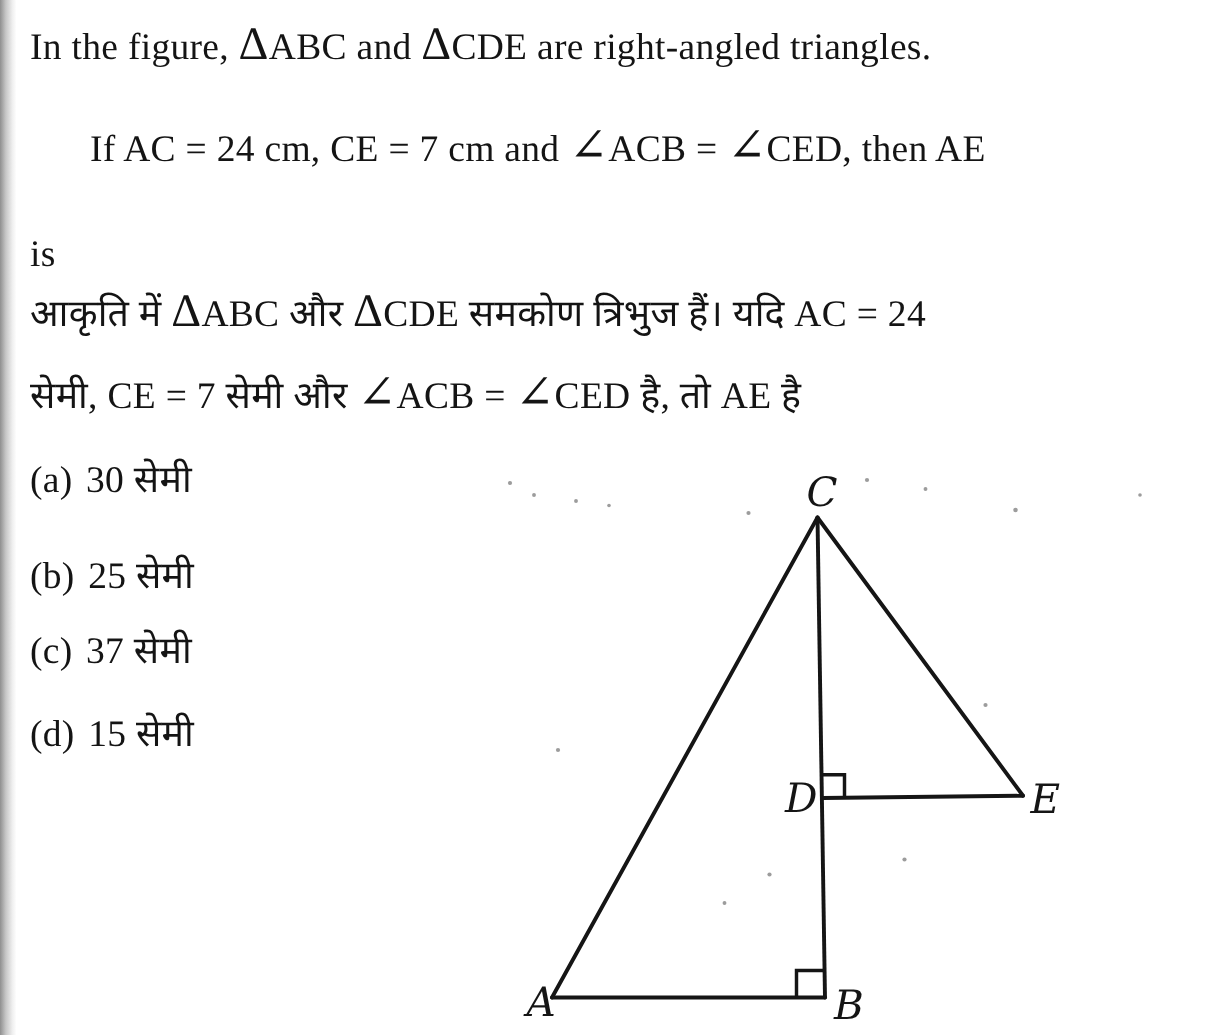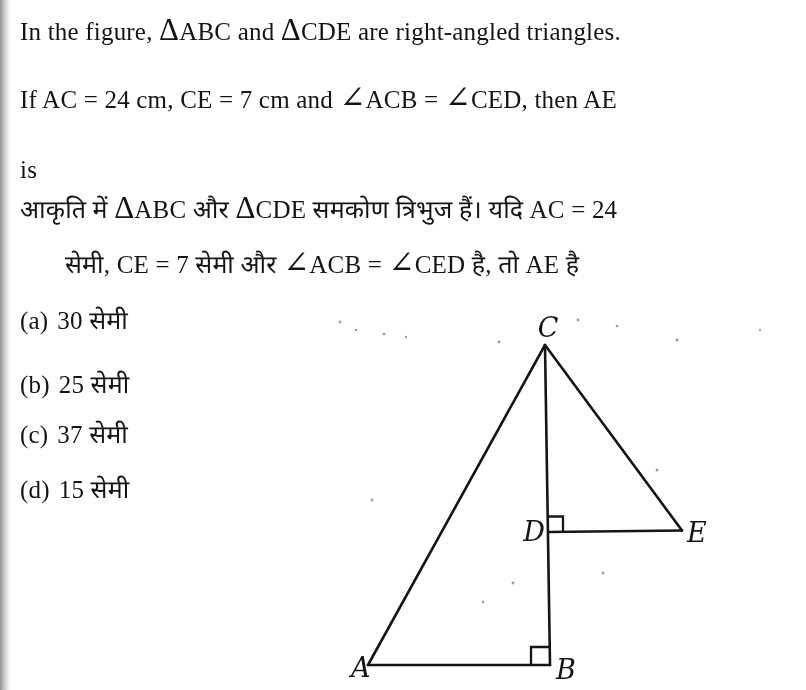--- a/index.html
+++ b/index.html
@@ -19,24 +19,24 @@
   .qline {
     position: absolute;
     left: 20px;
     font-size: 25px;
     line-height: 36px;
     white-space: nowrap;
     letter-spacing: 0.2px;
   }
   .sym { font-size: 1.24em; line-height: 0; }
   #en1 { top: 14px; }
-  #en2 { top: 82px; }
+  #en2 { top: 82px; margin-left: 40px; }
   #en3 { top: 152px; }
   #hi1 { top: 192px; text-align: right; }
-  #hi2 { top: 247px; margin-left: 45px; }
+  #hi2 { top: 247px; }
   #opt-a { top: 303px; }
   #opt-b { top: 367px; }
   #opt-c { top: 417px; }
   #opt-d { top: 472px; }
   .opt-label { margin-right: 9px; }
   .figure-wrap {
     position: absolute;
     left: 330px; top: 300px;
     width: 476px; height: 390px;
   }

